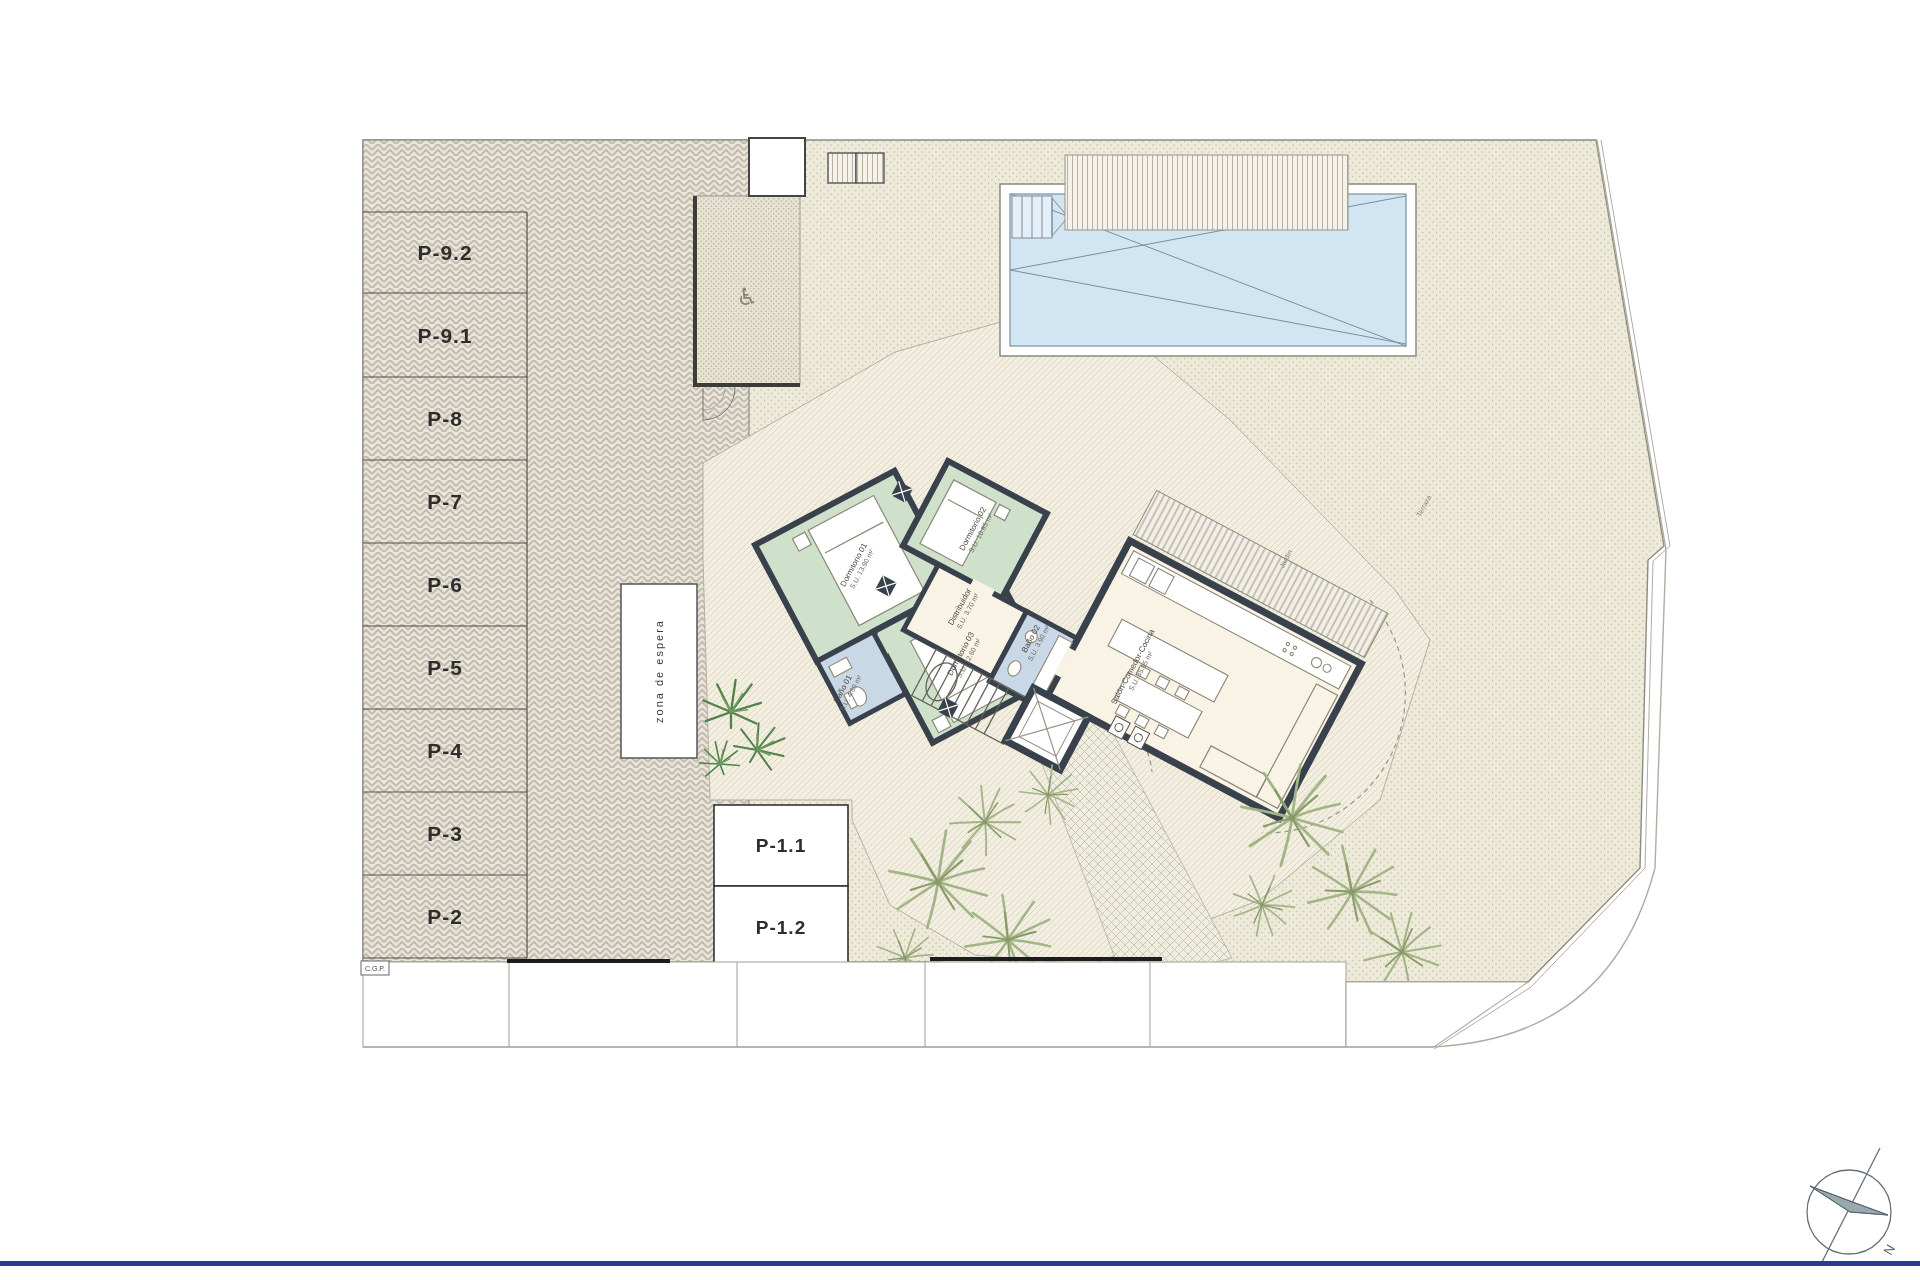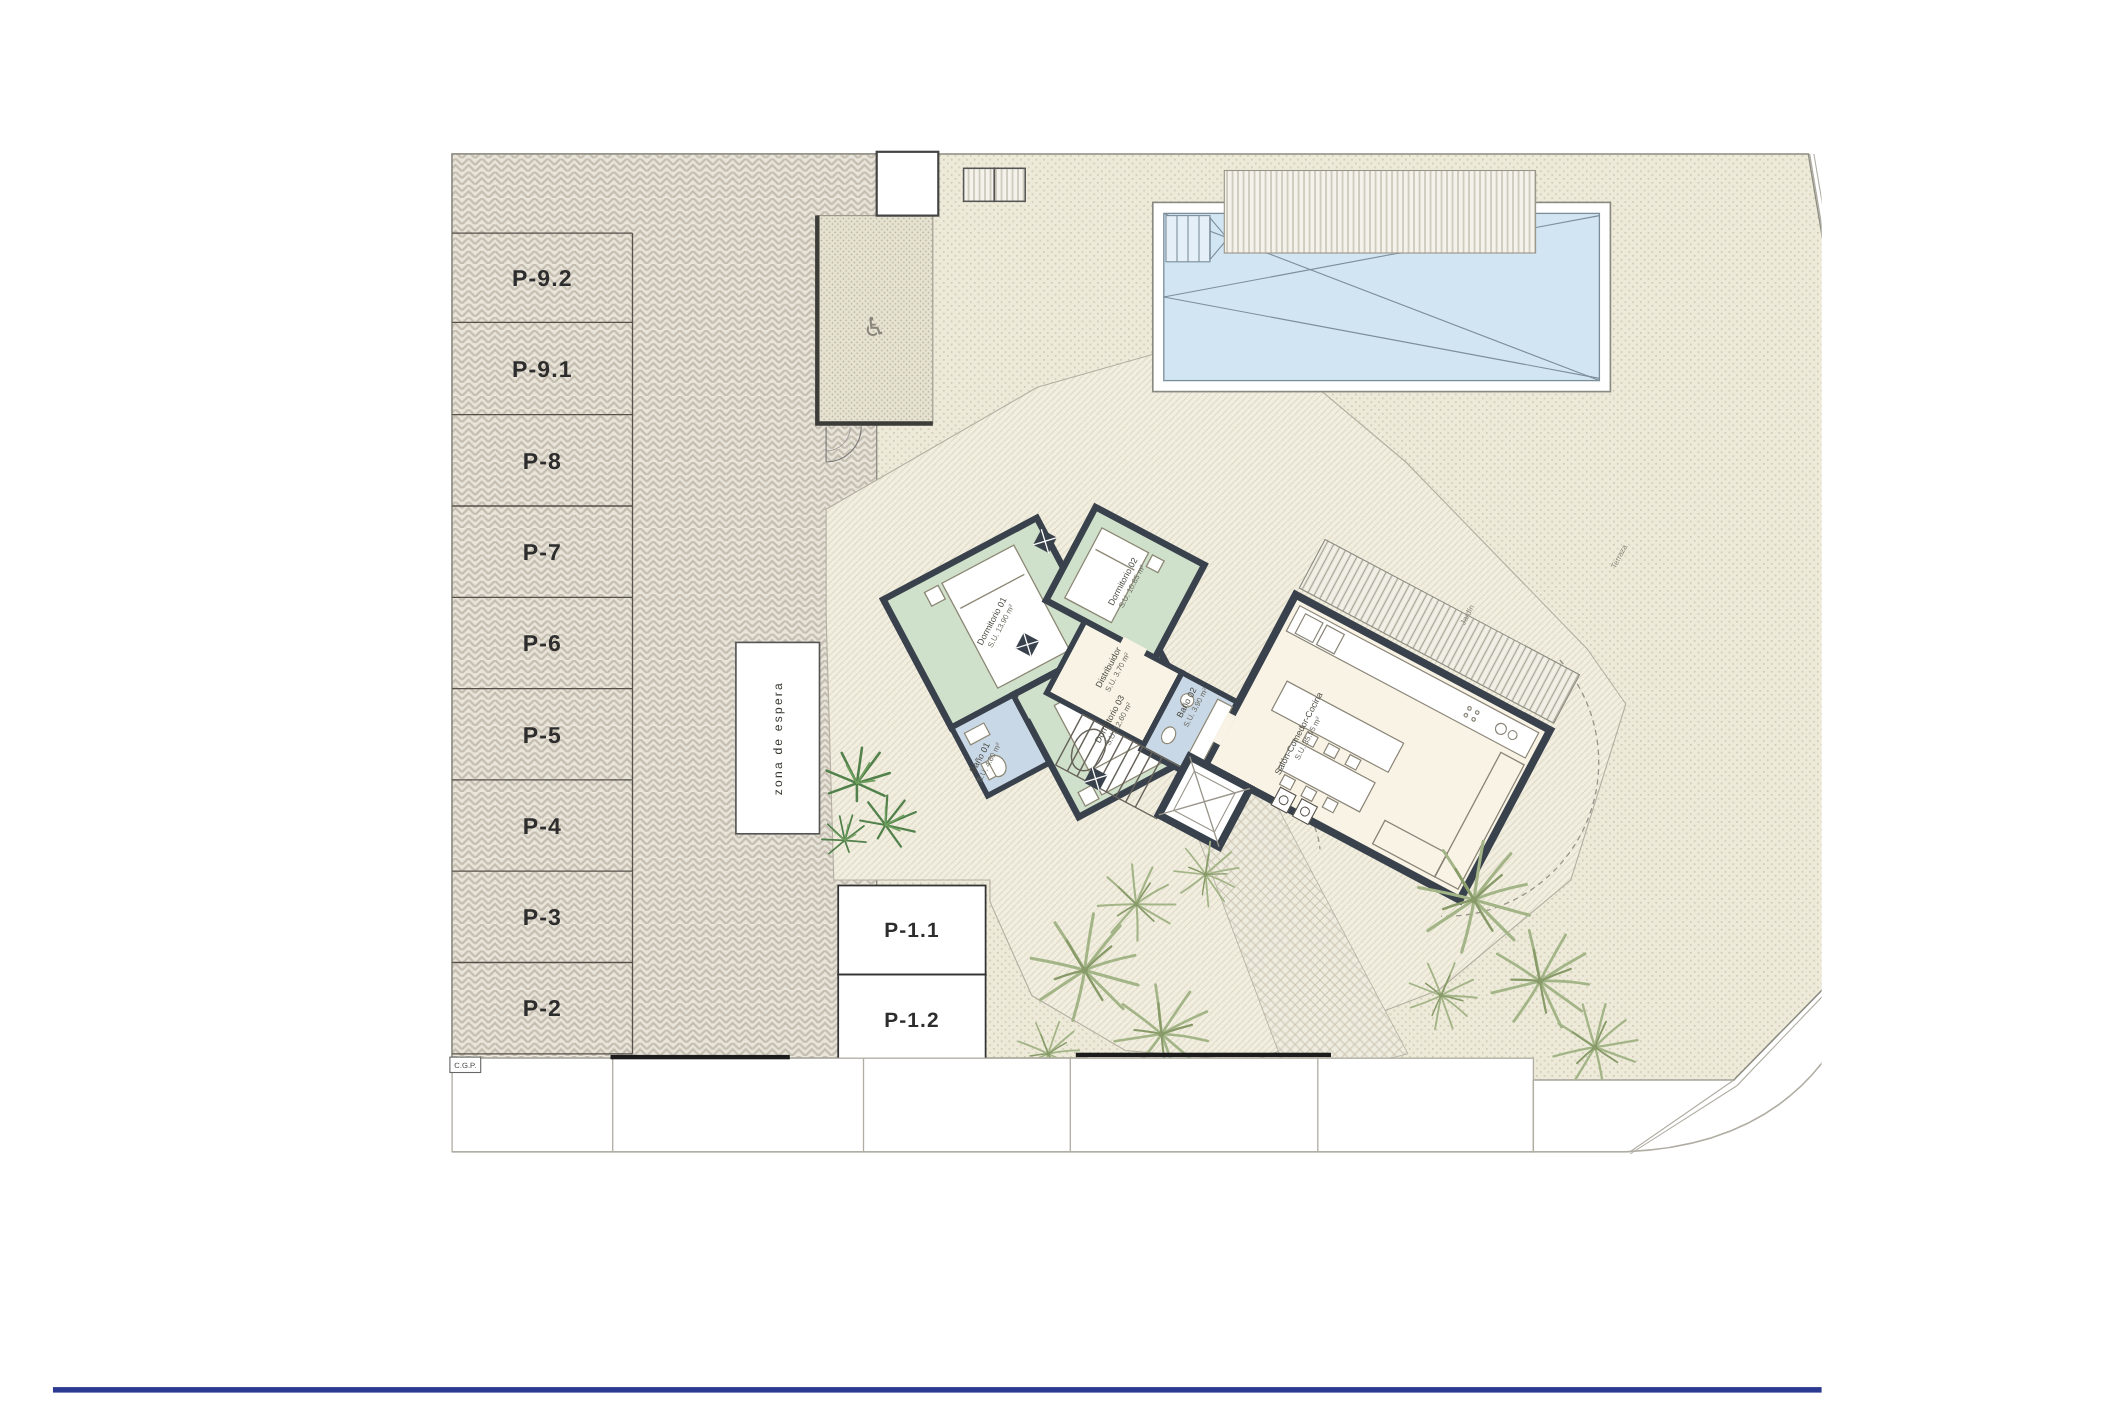--- a/index.html
+++ b/index.html
@@ -1,17 +1,17 @@
 <!DOCTYPE html>
 <html><head>
 <meta charset="utf-8">
 <style>
   html,body{margin:0;padding:0;background:#ffffff;}
-  #page{position:relative;width:1608px;height:1280px;background:#ffffff;overflow:hidden;
-        font-family:"Liberation Sans",sans-serif;padding-left:48px;}
+  #page{position:relative;width:1920px;height:1280px;background:#ffffff;overflow:hidden;
+        font-family:"Liberation Sans",sans-serif;}
   svg text{font-family:"Liberation Sans","DejaVu Sans",sans-serif;}
   .stall-label{font-weight:bold;font-size:21px;fill:#2d2d2d;letter-spacing:1px;}
   .front-stall-label{font-weight:bold;font-size:19px;fill:#2d2d2d;letter-spacing:1px;}
   .room-name{font-size:8px;fill:#4a4a42;}
   .room-area{font-size:7px;fill:#6a6a60;}
   .tiny-label{font-size:7px;fill:#8a877c;}
   .zona-label{font-size:11px;fill:#3a3a34;letter-spacing:2px;}
   .cgp-label{font-size:7px;fill:#444;}
   .north-label{font-size:13px;fill:#55606a;}
 </style>

